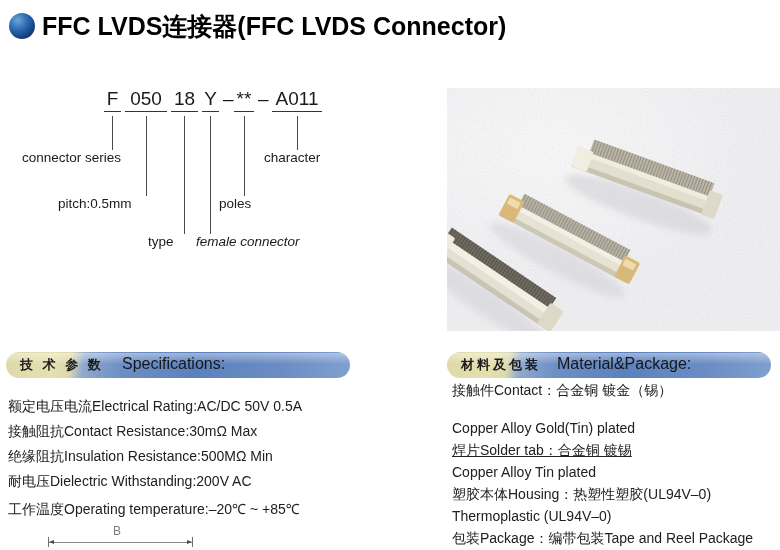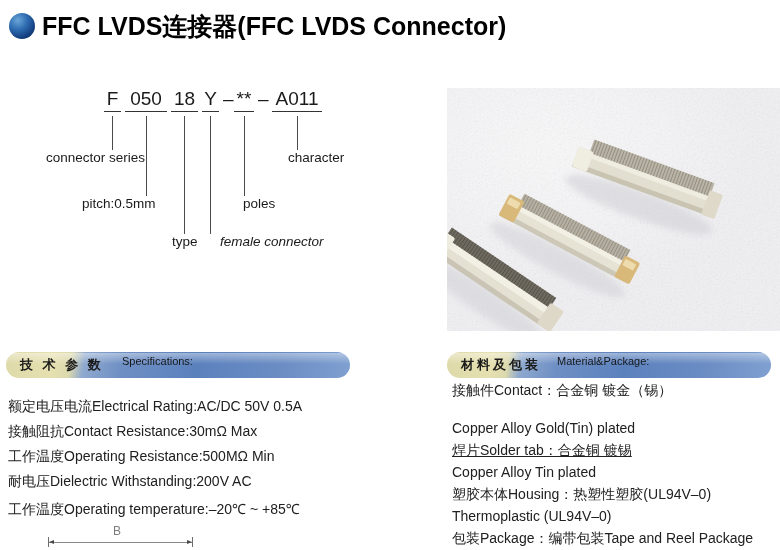--- a/index.html
+++ b/index.html
@@ -64,21 +64,20 @@
   .leader {
     position: absolute;
     width: 0;
     border-left: 1.2px solid #4a4a4a;
   }
   .pn-label {
     position: absolute;
     font-size: 13.5px;
     color: #1a1a1a;
     white-space: nowrap;
-    margin-left: 24px;
   }
 
   
   #photo {
     position: absolute;
     left: 447px; top: 88px;
     width: 333px; height: 243px;
     background:
       radial-gradient(ellipse 60% 55% at 30% 25%, #fdfdfd 0%, #f4f4f6 60%, #ebebee 100%);
     overflow: hidden;
@@ -120,21 +119,21 @@
     left: 14px; top: 4px;
     font-size: 13px;
     font-weight: bold;
     color: #1a1a1a;
     letter-spacing: 3px;
     white-space: nowrap;
   }
   .banner-en {
     position: absolute;
     top: 3px;
-    font-size: 11px;
+    font-size: 16px;
     color: #15171a;
     white-space: nowrap;
   }
 
   
   .spec-line {
     position: absolute;
     font-size: 14px;
     color: #202020;
     white-space: nowrap;
@@ -402,21 +401,21 @@
 
 <div class="banner" style="left:6px; top:352px; width:344px;">
   <div class="banner-bg"></div>
   <div class="banner-gloss"></div>
   <div class="banner-cn">技 术 参 数</div>
   <div class="banner-en" style="left:116px;">Specifications:</div>
 </div>
 
 <div class="spec-line" style="left:8px; top:398px;">额定电压电流Electrical Rating:AC/DC 50V 0.5A</div>
 <div class="spec-line" style="left:8px; top:423px;">接触阻抗Contact Resistance:30mΩ Max</div>
-<div class="spec-line" style="left:8px; top:448px;">工作温度Operating Resistance:500MΩ Min</div>
+<div class="spec-line" style="left:8px; top:448px;">绝缘阻抗Insulation Resistance:500MΩ Min</div>
 <div class="spec-line" style="left:8px; top:473px;">耐电压Dielectric Withstanding:200V AC</div>
 <div class="spec-line" style="left:8px; top:499px;">工作温度Operating temperature:–20℃ ~ +85℃</div>
 
 <div class="banner" style="left:447px; top:352px; width:324px;">
   <div class="banner-bg"></div>
   <div class="banner-gloss"></div>
   <div class="banner-cn">材料及包装</div>
   <div class="banner-en" style="left:110px;">Material&amp;Package:</div>
 </div>
 

